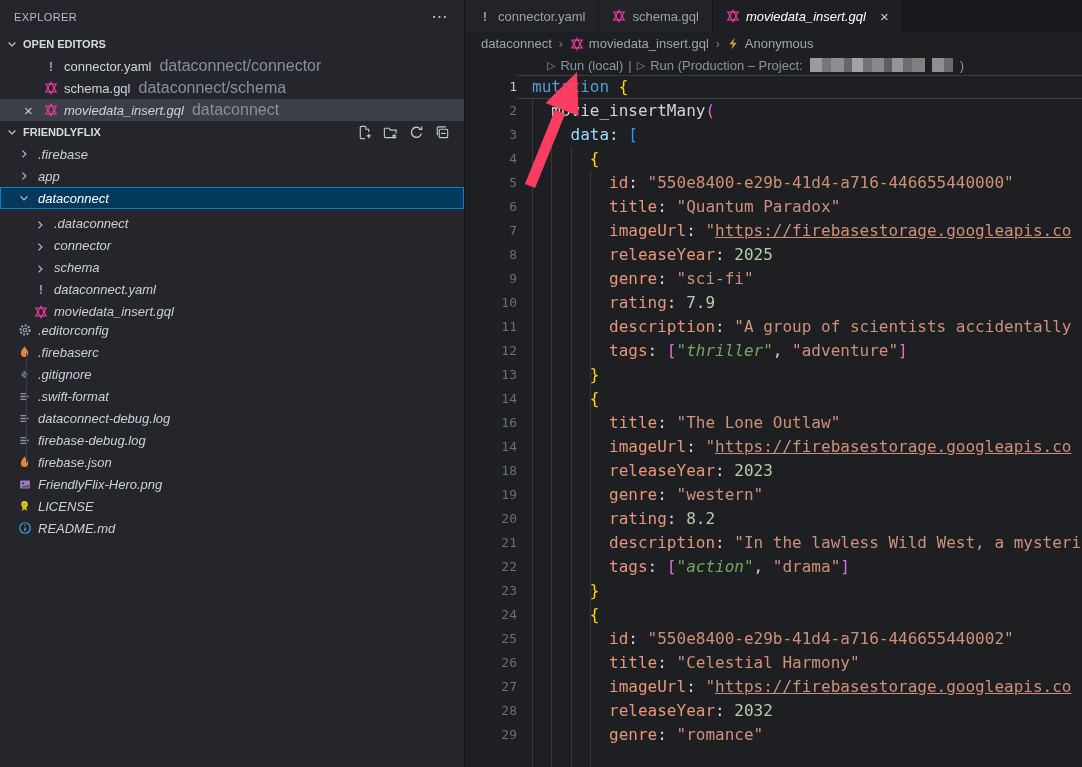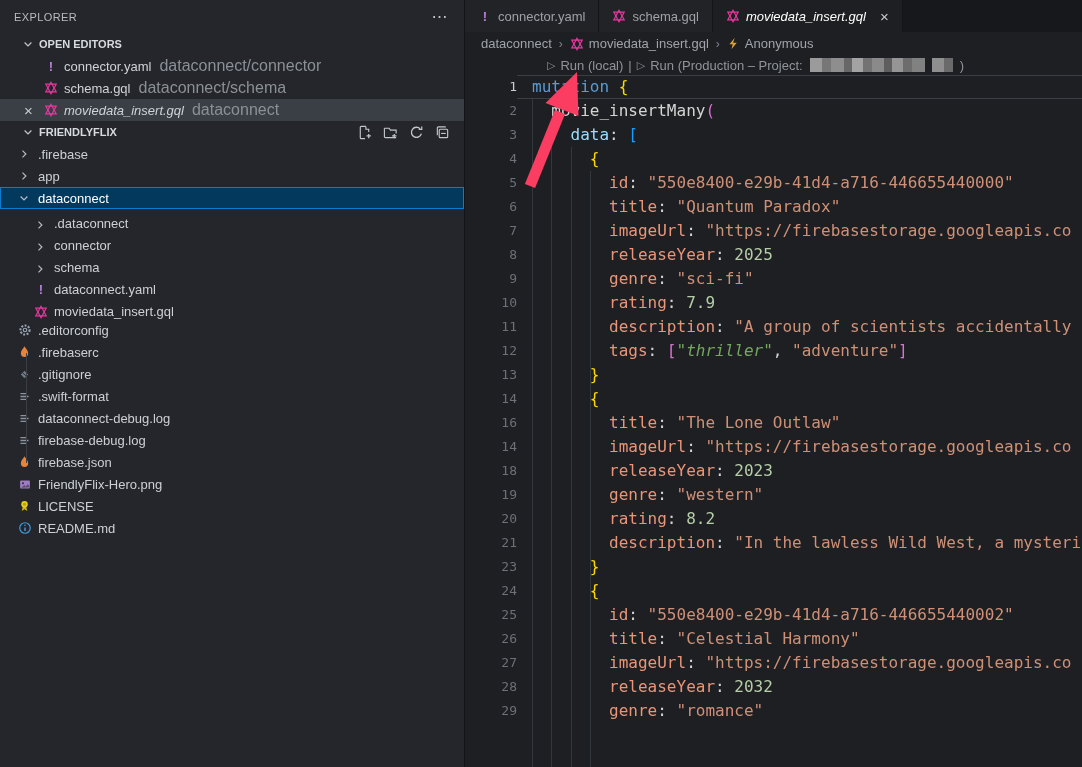--- a/index.html
+++ b/index.html
@@ -3,38 +3,38 @@
 <meta charset="utf-8">
 <style>
   html,body{margin:0;padding:0;background:#111;}
   .app{position:relative;width:1082px;height:767px;background:#1e1f22;overflow:hidden;
        font-family:"Liberation Sans",sans-serif;-webkit-font-smoothing:antialiased;}
   
   .sidebar{position:absolute;left:0;top:0;width:464px;height:767px;background:#24262b;border-right:1px solid #131416;}
   .pane-title{height:33px;display:flex;align-items:center;justify-content:space-between;padding:0 16px 0 14px;
               font-size:11px;letter-spacing:.4px;color:#b8bcc2;}
   .more{color:#c2c7cc;font-size:16px;cursor:pointer;line-height:10px;}
-  .section-header{height:22px;display:flex;align-items:center;gap:3px;font-size:11px;font-weight:700;color:#d7dbe0;padding-left:20px;}
+  .section-header{height:22px;display:flex;align-items:center;gap:3px;font-size:11px;font-weight:700;color:#d7dbe0;padding-left:4px;}
   .section-header .sp{flex:1}
   .hdr-icons{display:flex;gap:10px;padding-right:14px;}
   .hdr-icons .fic{width:16px;height:16px;display:inline-flex;align-items:center;justify-content:center;}
   .chev{width:16px;height:16px;display:inline-flex;align-items:center;justify-content:center;flex:none;}
   .oe-row{height:22px;display:flex;align-items:center;padding-left:24px;font-size:13px;color:#cfd3d8;position:relative;}
   .oe-row.active{background:#3a3f46;}
   .slot-close{width:20px;display:inline-flex;align-items:center;justify-content:flex-start;color:#c7ccd1;font-size:15px;}
   .slot-icon{width:20px;display:inline-flex;align-items:center;}
   .oe-label{margin-right:8px;white-space:nowrap;}
   .oe-label.it{font-style:italic;}
   .oe-desc{color:#8b9097;font-size:16px;white-space:nowrap;}
   .tree-row{height:22px;display:flex;align-items:center;font-size:13px;color:#ccd0d5;white-space:nowrap;}
   .tree-row.lvl0{padding-left:18px;}
   .tree-row.lvl1{padding-left:34px;align-items:flex-end;}
   .tree-row.selected{background:#04395e;outline:1px solid #0b7cce;outline-offset:-1px;color:#fff;}
   .tree-row .fic{width:18px;display:inline-flex;align-items:center;flex:none;}
-  .tree-label{margin-left:2px;}
+  .tree-label{margin-left:2px;font-style:italic;}
   .warn-glyph{color:#b87fd9;font-weight:700;font-size:13px;width:14px;text-align:center;display:inline-block;}
   .indent-guide-tree{position:absolute;left:26px;top:210px;width:1px;height:110px;background:#3a3f46;}
   
   .tabbar{position:absolute;left:465px;top:0;width:617px;height:32px;background:#17181b;display:flex;}
   .tab{display:flex;align-items:center;gap:6px;padding:0 13px;background:#222327;border-right:1px solid #141518;
        color:#9da2a8;font-size:13px;white-space:nowrap;}
   .tab.active{background:#1e1f22;color:#ffffff;}
   .tab.active .tab-label{font-style:italic;}
   .tab-close{margin-left:8px;font-size:15px;color:#c7ccd1;}
   .breadcrumb{position:absolute;left:465px;top:32px;width:617px;height:23px;background:#1e1f22;display:flex;
@@ -48,21 +48,21 @@
   .mosaic i{display:inline-block;height:14px;}
   .mosaic .gap{background:transparent !important;}
   .code{position:absolute;left:465px;top:75px;width:617px;}
   .line{display:flex;height:24px;}
   .ln{width:52px;text-align:right;font:13px/24px "DejaVu Sans Mono",monospace;color:#6b7079;flex:none;}
   .line.current .ln{color:#c8ccd4;}
   .lc{flex:1;padding-left:15px;font:16px/24px "DejaVu Sans Mono",monospace;white-space:pre;overflow:hidden;
       box-sizing:border-box;height:24px;}
   .line.current .lc{border-top:1px solid #3a3f45;border-bottom:1px solid #3a3f45;line-height:22px;}
   .tk-kw{color:#569cd6}.tk-pl{color:#d4d4d4}.tk-at{color:#9cdcfe}.tk-pn{color:#d4d4d4}
-  .tk-pr{color:#e8967a}.tk-st{color:#ce9178}.tk-ur{color:#ce9178;}
+  .tk-pr{color:#e8967a}.tk-st{color:#ce9178}.tk-ur{color:#ce9178;text-decoration:underline}
   .tk-nu{color:#b5cea8}.tk-b1{color:#ffd700}.tk-b2{color:#da70d6}.tk-b3{color:#179fff}
   .tk-tg{color:#74a85e;font-style:italic}
   .indent-guide{position:absolute;width:1px;background:#33383f;}
   .arrow-svg{position:absolute;left:0;top:0;pointer-events:none;}
   .fic svg{display:block;}
 </style>
 </head>
 <body>
 
 <div class="app">
@@ -460,20 +460,24 @@
       </div>
       <div class="line">
         <span class="ln">20</span>
         <span class="lc"><span class="tk-pl">        </span><span class="tk-pr">rating</span><span class="tk-pn">: </span><span class="tk-nu">8.2</span></span>
       </div>
       <div class="line">
         <span class="ln">21</span>
         <span class="lc"><span class="tk-pl">        </span><span class="tk-pr">description</span><span class="tk-pn">: </span><span class="tk-st">"In the lawless Wild West, a mysteri</span></span>
       </div>
       <div class="line">
+        <span class="ln">22</span>
+        <span class="lc"><span class="tk-pl">        </span><span class="tk-pr">tags</span><span class="tk-pn">: </span><span class="tk-b2">[</span><span class="tk-tg">"action"</span><span class="tk-pn">, </span><span class="tk-st">"drama"</span><span class="tk-b2">]</span></span>
+      </div>
+      <div class="line">
         <span class="ln">23</span>
         <span class="lc"><span class="tk-pl">      </span><span class="tk-b1">}</span></span>
       </div>
       <div class="line">
         <span class="ln">24</span>
         <span class="lc"><span class="tk-pl">      </span><span class="tk-b1">{</span></span>
       </div>
       <div class="line">
         <span class="ln">25</span>
         <span class="lc"><span class="tk-pl">        </span><span class="tk-pr">id</span><span class="tk-pn">: </span><span class="tk-st">"550e8400-e29b-41d4-a716-446655440002"</span></span>

